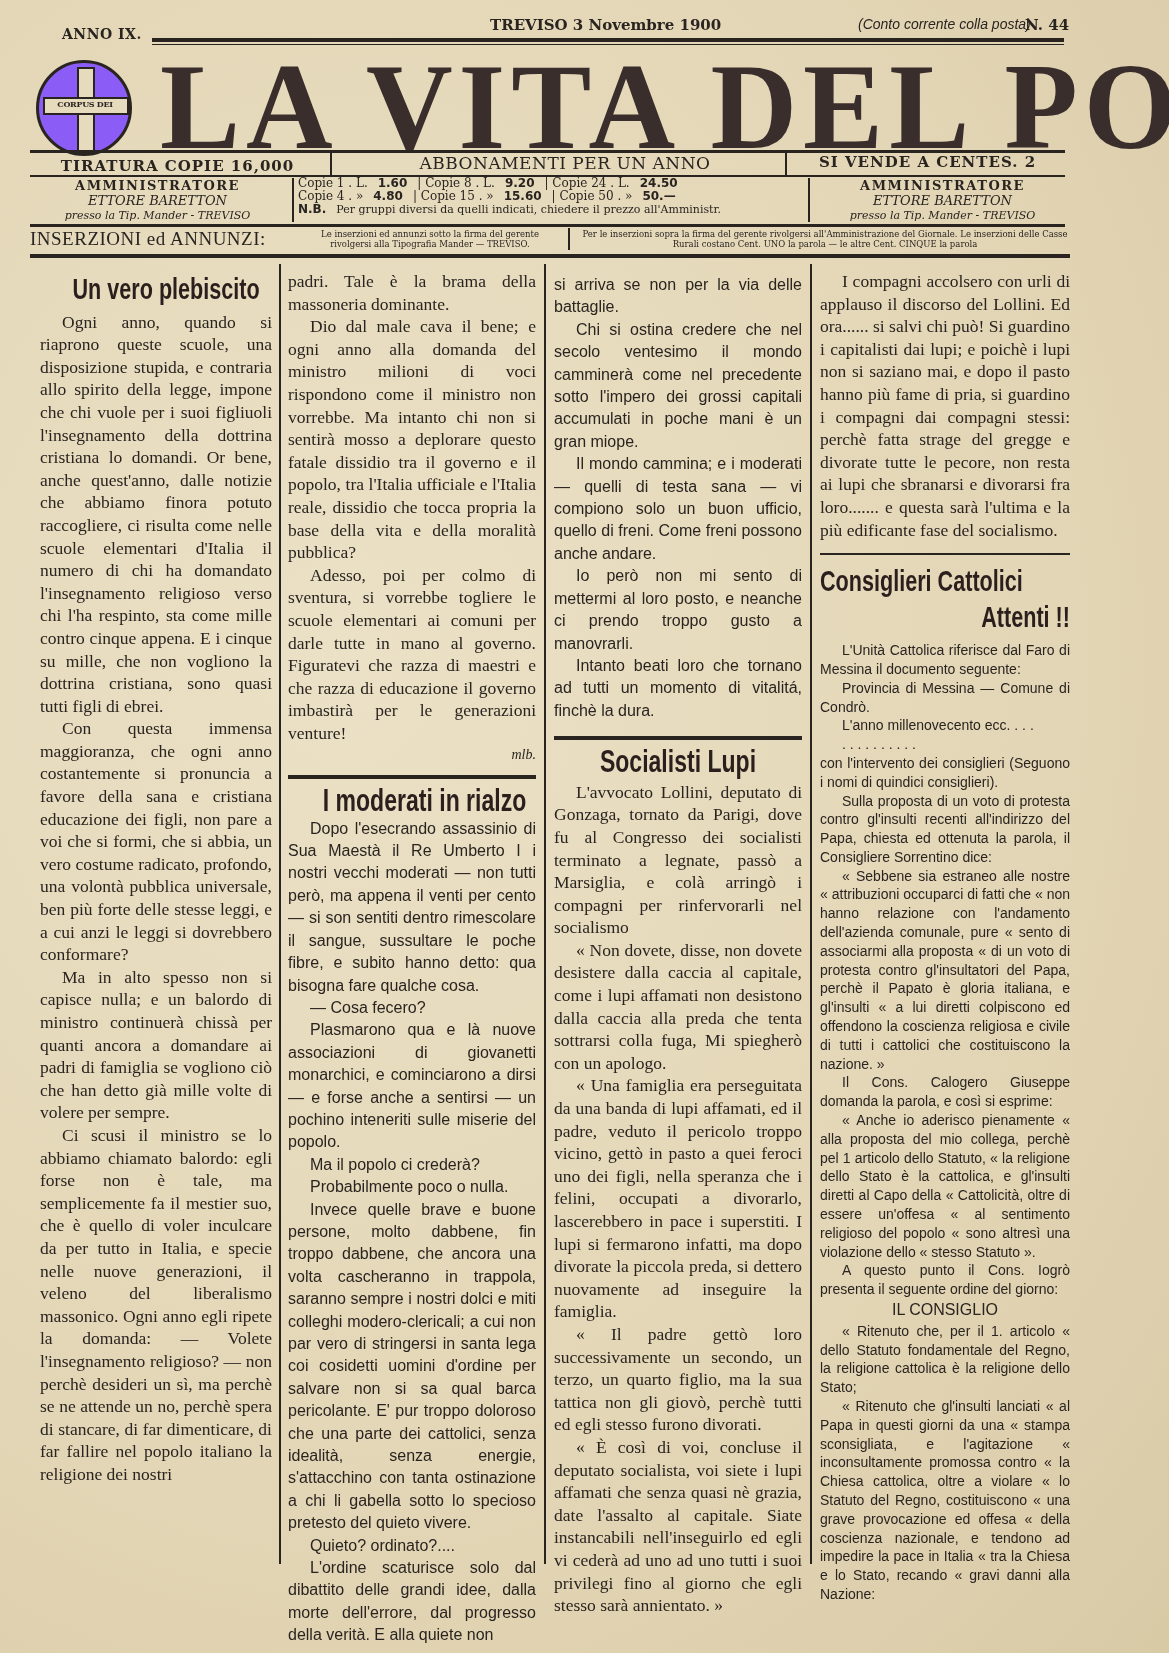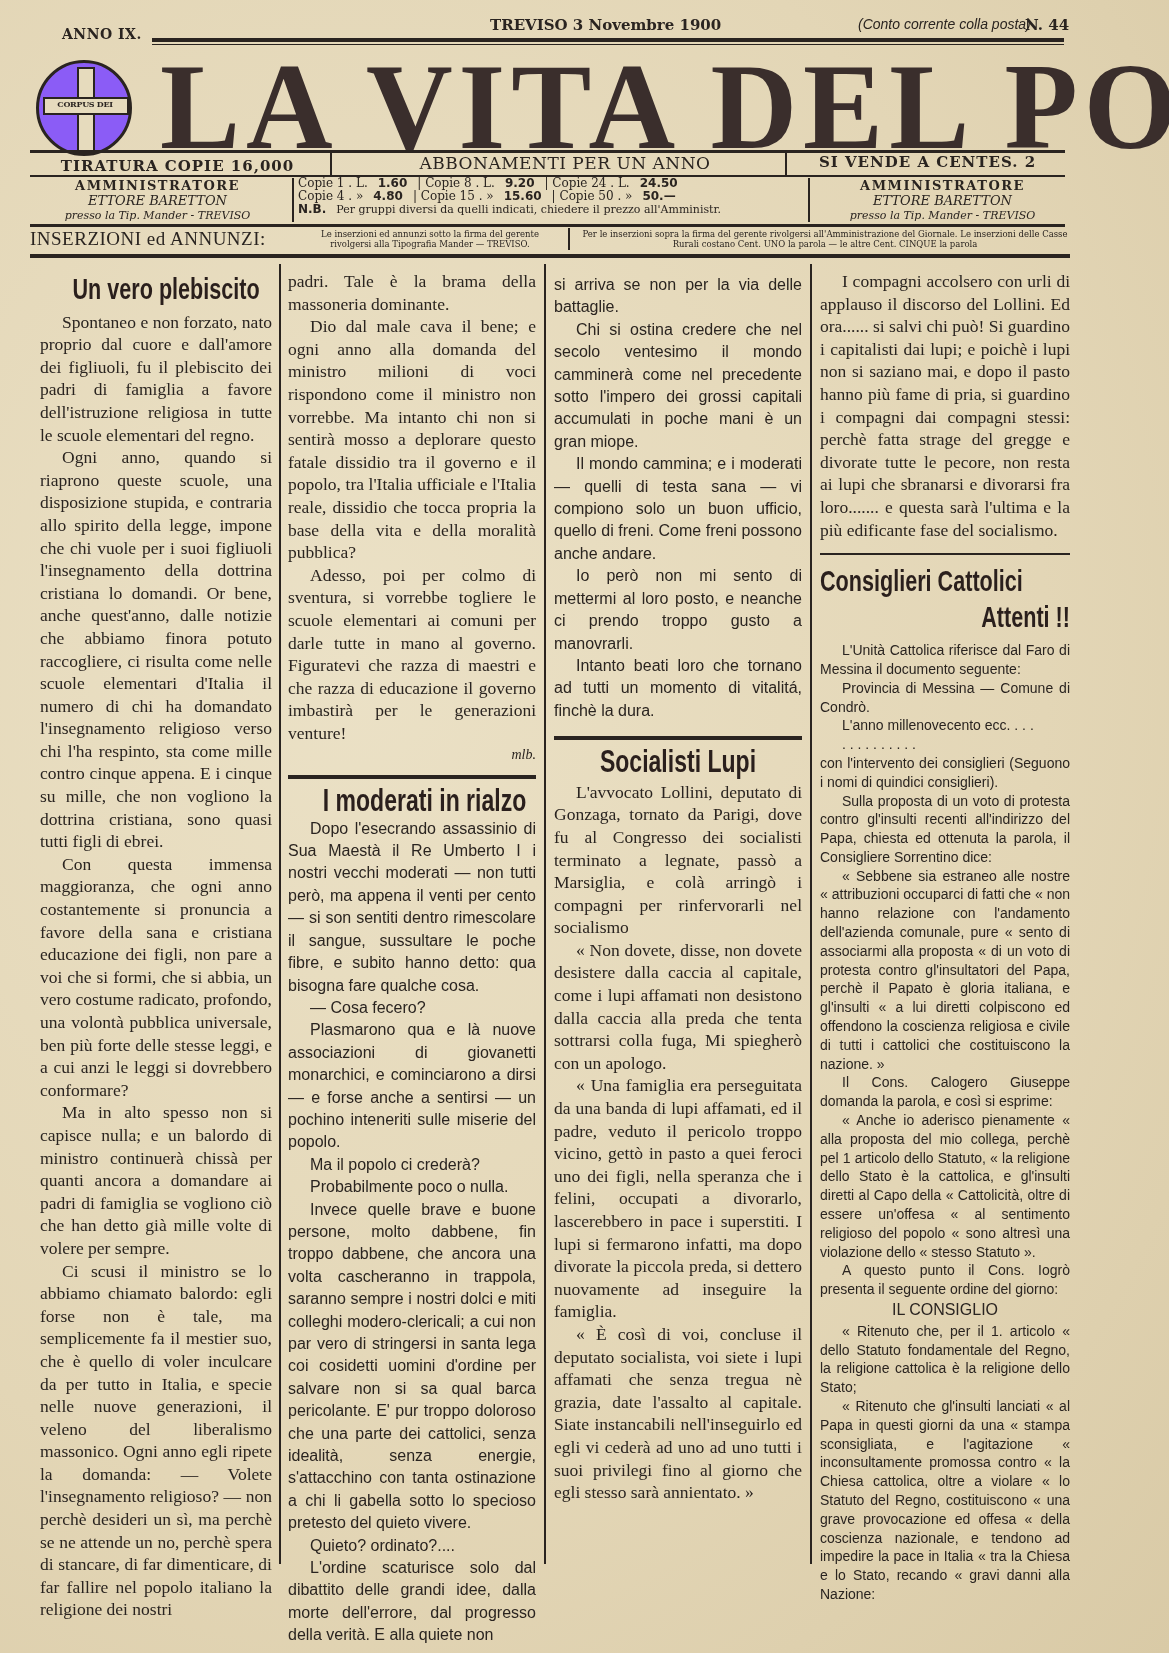--- a/index.html
+++ b/index.html
@@ -115,21 +115,20 @@
 <div class="vline" style="left:568px;top:228px;height:22px;"></div>
 <div class="small-note" id="note-right">Per le inserzioni sopra la firma del gerente rivolgersi all'Amministrazione del Giornale. Le inserzioni delle Casse Rurali costano Cent. UNO la parola — le altre Cent. CINQUE la parola</div>
 <div class="rule" style="left:30px;top:254px;width:1040px;height:4px;"></div>
 
 <div class="vline" style="left:279px;top:264px;height:1300px;"></div>
 <div class="vline" style="left:544px;top:264px;height:1300px;"></div>
 <div class="vline" style="left:810px;top:264px;height:1300px;"></div>
 
 <div class="col" style="left:40px;top:270px;width:232px;">
   <div class="headline" style="font-size:30px;margin:8px 0 10px;">Un vero plebiscito</div>
-  <p>Spontaneo e non forzato, nato proprio dal cuore e dall'amore dei figliuoli, fu il plebiscito dei padri di famiglia a favore dell'istruzione religiosa in tutte le scuole elementari del regno.</p>
   <p>Ogni anno, quando si riaprono queste scuole, una disposizione stupida, e contraria allo spirito della legge, impone che chi vuole per i suoi figliuoli l'insegnamento della dottrina cristiana lo domandi. Or bene, anche quest'anno, dalle notizie che abbiamo finora potuto raccogliere, ci risulta come nelle scuole elementari d'Italia il numero di chi ha domandato l'insegnamento religioso verso chi l'ha respinto, sta come mille contro cinque appena. E i cinque su mille, che non vogliono la dottrina cristiana, sono quasi tutti figli di ebrei.</p>
   <p>Con questa immensa maggioranza, che ogni anno costantemente si pronuncia a favore della sana e cristiana educazione dei figli, non pare a voi che si formi, che si abbia, un vero costume radicato, profondo, una volontà pubblica universale, ben più forte delle stesse leggi, e a cui anzi le leggi si dovrebbero conformare?</p>
   <p>Ma in alto spesso non si capisce nulla; e un balordo di ministro continuerà chissà per quanti ancora a domandare ai padri di famiglia se vogliono ciò che han detto già mille volte di volere per sempre.</p>
   <p>Ci scusi il ministro se lo abbiamo chiamato balordo: egli forse non è tale, ma semplicemente fa il mestier suo, che è quello di voler inculcare da per tutto in Italia, e specie nelle nuove generazioni, il veleno del liberalismo massonico. Ogni anno egli ripete la domanda: — Volete l'insegnamento religioso? — non perchè desideri un sì, ma perchè se ne attende un no, perchè spera di stancare, di far dimenticare, di far fallire nel popolo italiano la religione dei nostri</p>
 </div>
 
 <div class="col" style="left:288px;top:270px;width:248px;">
   <p class="noind">padri. Tale è la brama della massoneria dominante.</p>
   <p>Dio dal male cava il bene; e ogni anno alla domanda del ministro milioni di voci rispondono come il ministro non vorrebbe. Ma intanto chi non si sentirà mosso a deplorare questo fatale dissidio tra il governo e il popolo, tra l'Italia ufficiale e l'Italia reale, dissidio che tocca propria la base della vita e della moralità pubblica?</p>
   <p>Adesso, poi per colmo di sventura, si vorrebbe togliere le scuole elementari ai comuni per darle tutte in mano al governo. Figuratevi che razza di maestri e che razza di educazione il governo imbastirà per le generazioni venture!</p>
@@ -154,21 +153,22 @@
     <p>Chi si ostina credere che nel secolo ventesimo il mondo camminerà come nel precedente sotto l'impero dei grossi capitali accumulati in poche mani è un gran miope.</p>
     <p>Il mondo cammina; e i moderati — quelli di testa sana — vi compiono solo un buon ufficio, quello di freni. Come freni possono anche andare.</p>
     <p>Io però non mi sento di mettermi al loro posto, e neanche ci prendo troppo gusto a manovrarli.</p>
     <p>Intanto beati loro che tornano ad tutti un momento di vitalitá, finchè la dura.</p>
   </div>
   <div class="sep" style="margin-top:14px;"></div>
   <div class="headline" style="font-size:32px;margin:6px 0 8px;">Socialisti Lupi</div>
   <p>L'avvocato Lollini, deputato di Gonzaga, tornato da Parigi, dove fu al Congresso dei socialisti terminato a legnate, passò a Marsiglia, e colà arringò i compagni per rinfervorarli nel socialismo</p>
   <p>« Non dovete, disse, non dovete desistere dalla caccia al capitale, come i lupi affamati non desistono dalla caccia alla preda che tenta sottrarsi colla fuga, Mi spiegherò con un apologo.</p>
   <p>« Una famiglia era perseguitata da una banda di lupi affamati, ed il padre, veduto il pericolo troppo vicino, gettò in pasto a quei feroci uno dei figli, nella speranza che i felini, occupati a divorarlo, lascerebbero in pace i superstiti. I lupi si fermarono infatti, ma dopo divorate la piccola preda, si dettero nuovamente ad inseguire la famiglia.</p>
-  <p>« È così di voi, concluse il deputato socialista, voi siete i lupi affamati che senza tregua nè grazia, date l'assalto al capitale. Siate instancabili nell'inseguirlo ed egli vi cederà ad uno ad uno tutti i suoi privilegi fino al giorno che egli stesso sarà annientato. »</p>
+  <p>« Il padre gettò loro successivamente un secondo, un terzo, un quarto figlio, ma la sua tattica non gli giovò, perchè tutti ed egli stesso furono divorati.</p>
+  <p>« È così di voi, concluse il deputato socialista, voi siete i lupi affamati che senza quasi nè grazia, date l'assalto al capitale. Siate instancabili nell'inseguirlo ed egli vi cederà ad uno ad uno tutti i suoi privilegi fino al giorno che egli stesso sarà annientato. »</p>
 </div>
 
 <div class="col" style="left:820px;top:270px;width:250px;">
   <p>I compagni accolsero con urli di applauso il discorso del Lollini. Ed ora...... si salvi chi può! Si guardino i capitalisti dai lupi; e poichè i lupi non si saziano mai, e dopo il pasto hanno più fame di pria, si guardino i compagni dai compagni stessi: perchè fatta strage del gregge e divorate tutte le pecore, non resta ai lupi che sbranarsi e divorarsi fra loro....... e questa sarà l'ultima e la più edificante fase del socialismo.</p>
   <div class="sep" style="height:2px;margin:12px 0 8px;"></div>
   <div class="headline" style="font-size:30px;line-height:36px;text-align:left;transform-origin:left;">Consiglieri Cattolici</div>
   <div class="headline" style="font-size:30px;line-height:36px;text-align:right;transform-origin:right;margin-bottom:6px;">Attenti !!</div>
   <div class="condcol" style="font-size:14px;line-height:18.8px;">
     <p>L'Unità Cattolica riferisce dal Faro di Messina il documento seguente:</p>
     <p>Provincia di Messina — Comune di Condrò.</p>

